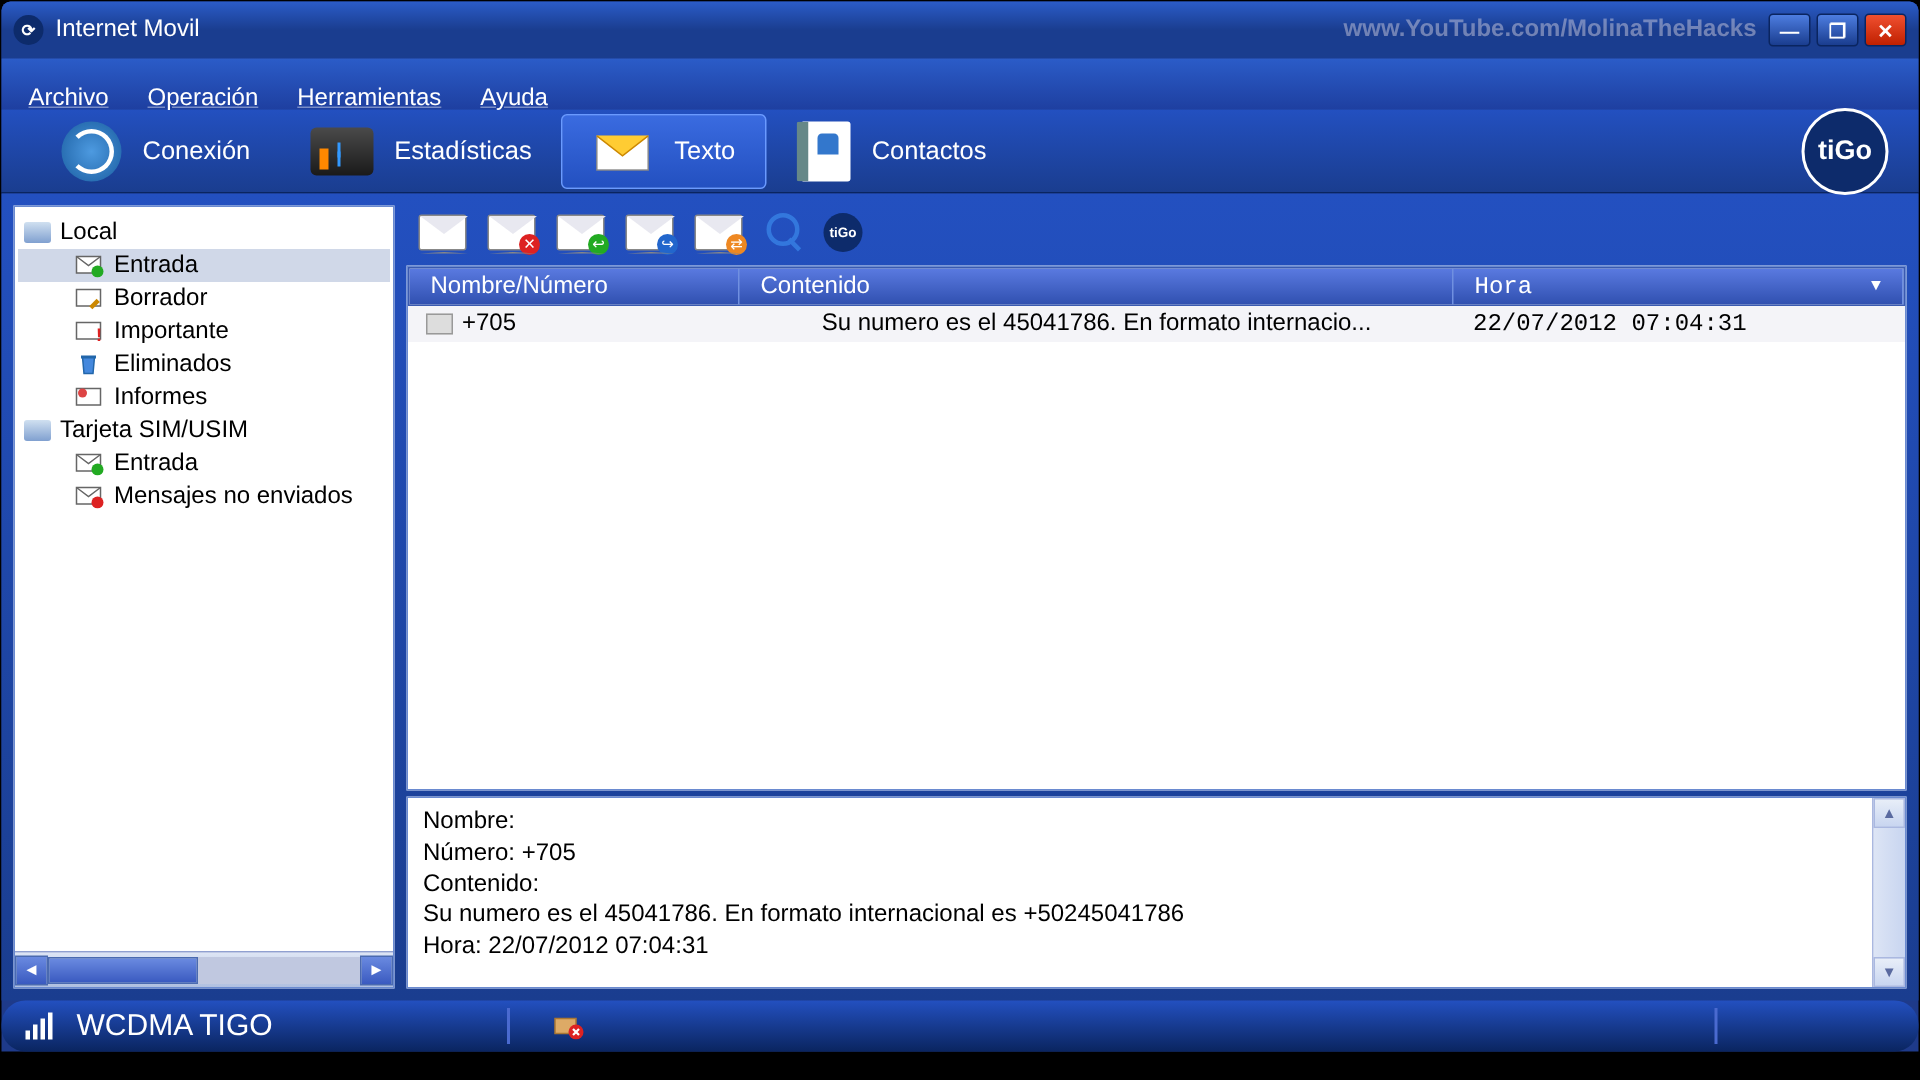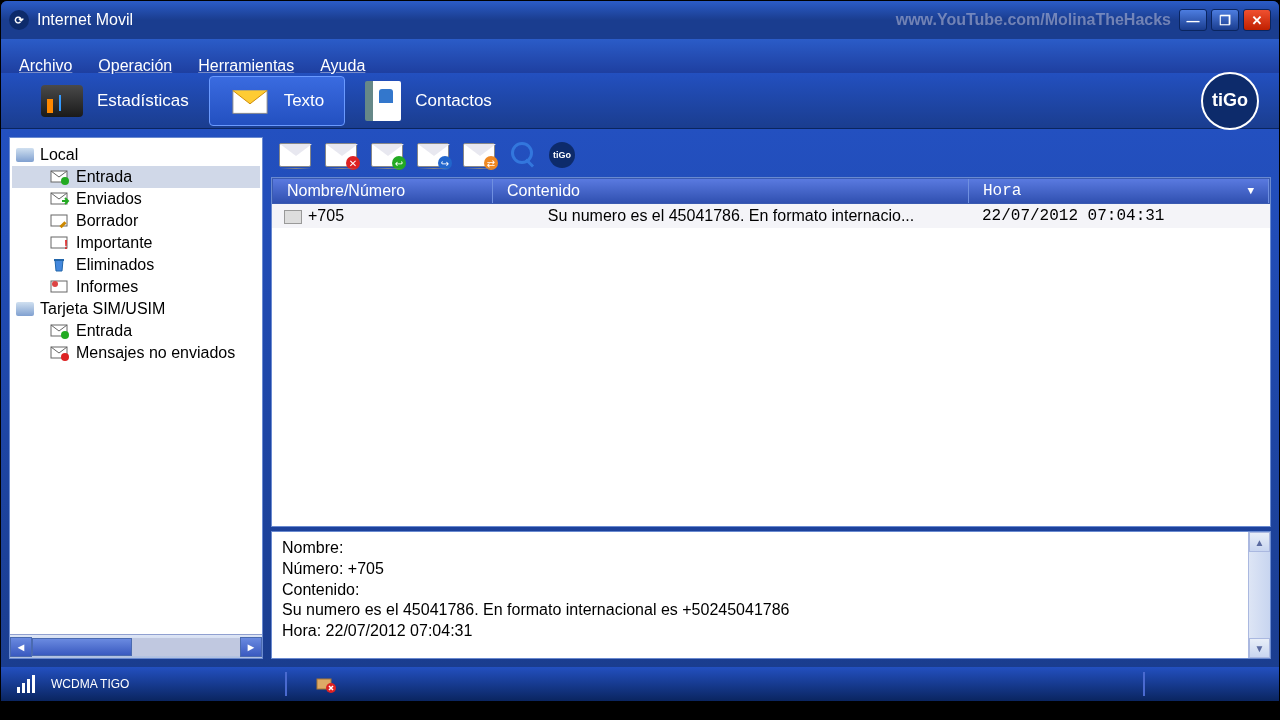--- a/index.html
+++ b/index.html
@@ -56,21 +56,21 @@
 .grid-header .col { padding: 2px 14px; border-right: 1px solid #7090e0; display: flex; align-items: center; }
 .grid-header .col.sort::after { content: "▼"; margin-left: auto; font-size: 11px; }
 .grid-row { display: flex; padding: 3px 0; font-size: 16px; background: #f4f4f8; }
 .grid-row .cell { padding: 0 12px; white-space: nowrap; overflow: hidden; text-overflow: ellipsis; }
 .row-icon { width: 18px; height: 14px; background: #ddd; border: 1px solid #999; display: inline-block; margin-right: 6px; vertical-align: middle; }
 .preview { height: 128px; background: #fff; border: 1px solid #6a8ad0; display: flex; }
 .preview-text { flex: 1; padding: 6px 10px; font-size: 16px; line-height: 1.3; }
 .vscroll { width: 22px; background: linear-gradient(to right, #dde5f5, #c8d5f0); display: flex; flex-direction: column; border-left: 1px solid #aab8e0; }
 .vscroll .arrow { height: 20px; background: linear-gradient(to bottom, #e8eef8, #c8d5f0); border: 1px solid #aab8e0; display: flex; align-items: center; justify-content: center; font-size: 10px; color: #5a6aa0; }
 .vscroll .track { flex: 1; }
-.statusbar { height: 34px; background: linear-gradient(to bottom, #2350c0, #0a2560); display: flex; align-items: center; padding: 0 16px; color: #fff; font-size: 12px; gap: 16px; }
+.statusbar { height: 34px; background: linear-gradient(to bottom, #2350c0, #0a2560); display: flex; align-items: center; padding: 0 16px; color: #fff; font-size: 20px; gap: 16px; border-radius: 16px; }
 .signal { display: flex; align-items: flex-end; gap: 2px; height: 18px; }
 .signal span { width: 3px; background: #fff; }
 .signal span:nth-child(1){height:6px} .signal span:nth-child(2){height:10px} .signal span:nth-child(3){height:14px} .signal span:nth-child(4){height:18px}
 .status-sep { width: 2px; height: 24px; background: #4a6ad0; margin: 0 12px; }
 .col-name { width: 220px; }
 .col-content { flex: 1; text-align: center; }
 .col-time { width: 300px; font-family: Liberation Mono, monospace; }
 </style>
 </head>
 <body>
@@ -89,20 +89,24 @@
 
   <div class="menubar">
     <span class="menu-item">Archivo</span>
     <span class="menu-item">Operación</span>
     <span class="menu-item">Herramientas</span>
     <span class="menu-item">Ayuda</span>
   </div>
 
   <div class="toolbar">
     <div class="tab">
+      <div class="tab-icon refresh"></div>
+      <span>Conexión</span>
+    </div>
+    <div class="tab">
       <div class="tab-icon stats"></div>
       <span>Estadísticas</span>
     </div>
     <div class="tab active">
       <div class="tab-icon text">
         <svg viewBox="0 0 40 30">
             <rect x="2" y="4" width="36" height="24" fill="#fff" stroke="#888"></rect>
             <path d="M2 4 L20 18 L38 4" fill="#ffcc33" stroke="#cc8800"></path>
           </svg>
       </div>
@@ -123,29 +127,20 @@
             <span>Local</span>
           </div>
         <div class="tree-item selected">
             <div class="indent"></div>
             <svg width="20" height="16">
               <rect x="1" y="2" width="16" height="11" fill="#fff" stroke="#666"></rect>
               <path d="M1 2 L9 8 L17 2" stroke="#666" fill="none"></path>
               <circle cx="15" cy="12" r="4" fill="#22aa22"></circle>
             </svg>
             <span>Entrada</span>
-          </div>
-        <div class="tree-item">
-            <div class="indent"></div>
-            <svg width="20" height="16">
-              <rect x="1" y="2" width="16" height="11" fill="#fff" stroke="#666"></rect>
-              <path d="M1 2 L9 8 L17 2" stroke="#666" fill="none"></path>
-              <path d="M12 10 L18 10 M15 7 L18 10 L15 13" stroke="#22aa22" stroke-width="2" fill="none"></path>
-            </svg>
-            <span>Enviados</span>
           </div>
         <div class="tree-item">
             <div class="indent"></div>
             <svg width="20" height="16">
               <rect x="1" y="2" width="16" height="11" fill="#fff" stroke="#666"></rect>
               <rect x="12" y="8" width="3" height="7" fill="#cc8800" transform="rotate(45 13 11)"></rect>
             </svg>
             <span>Borrador</span>
           </div>
         <div class="tree-item">

